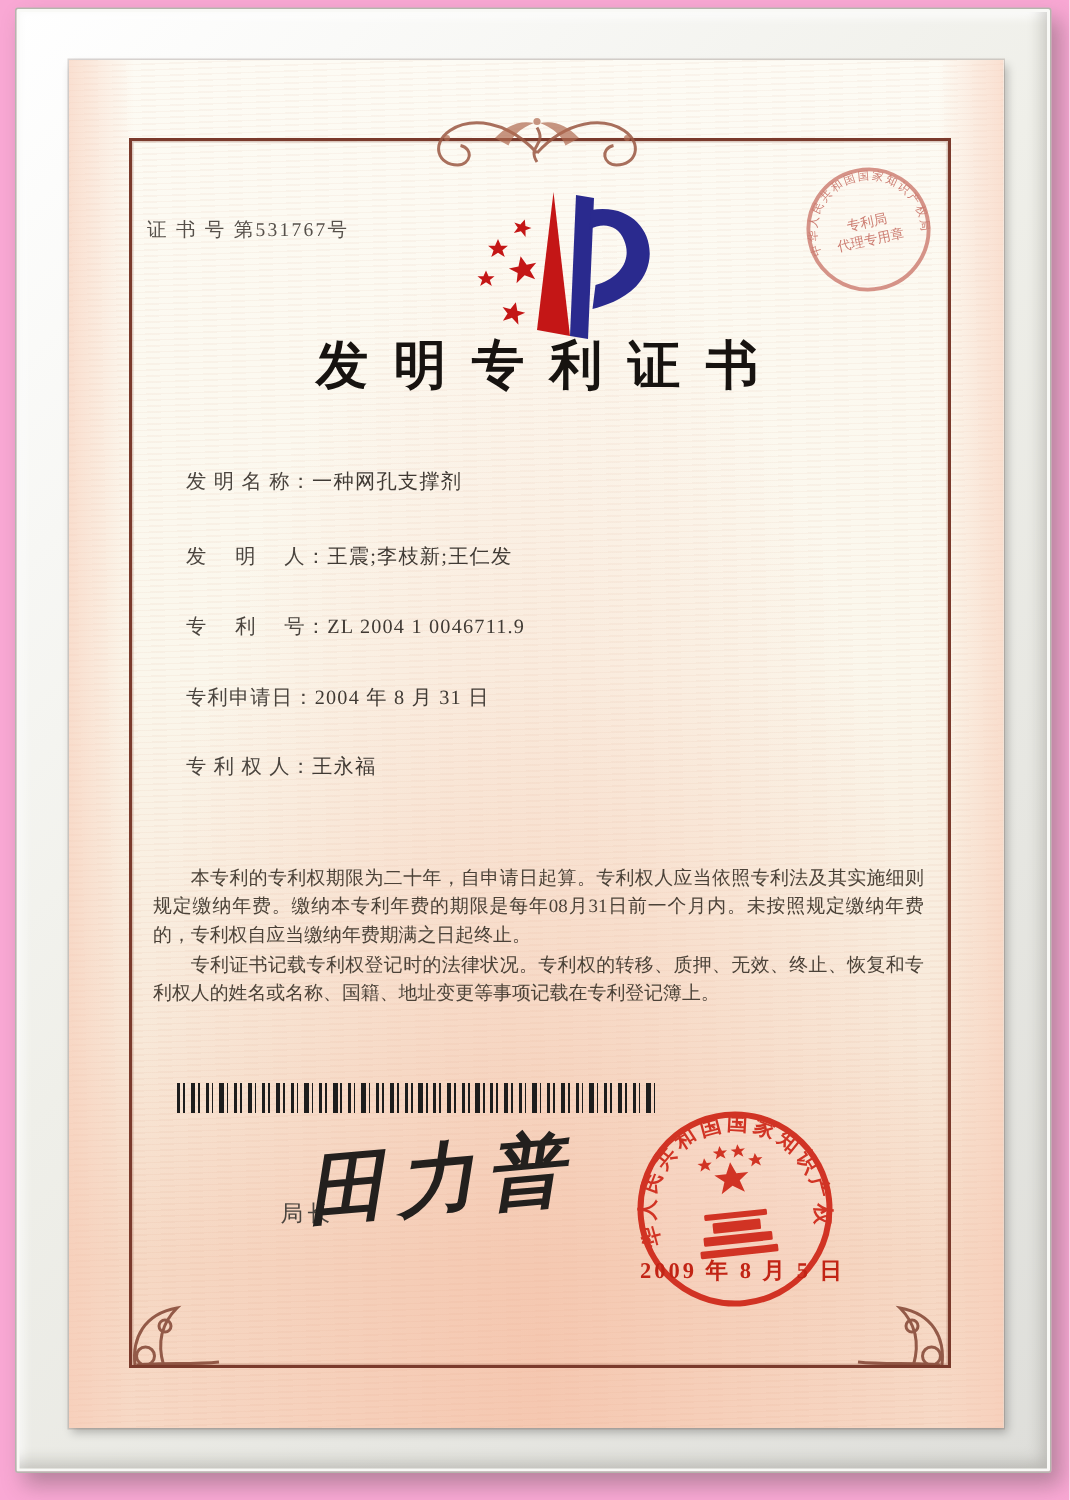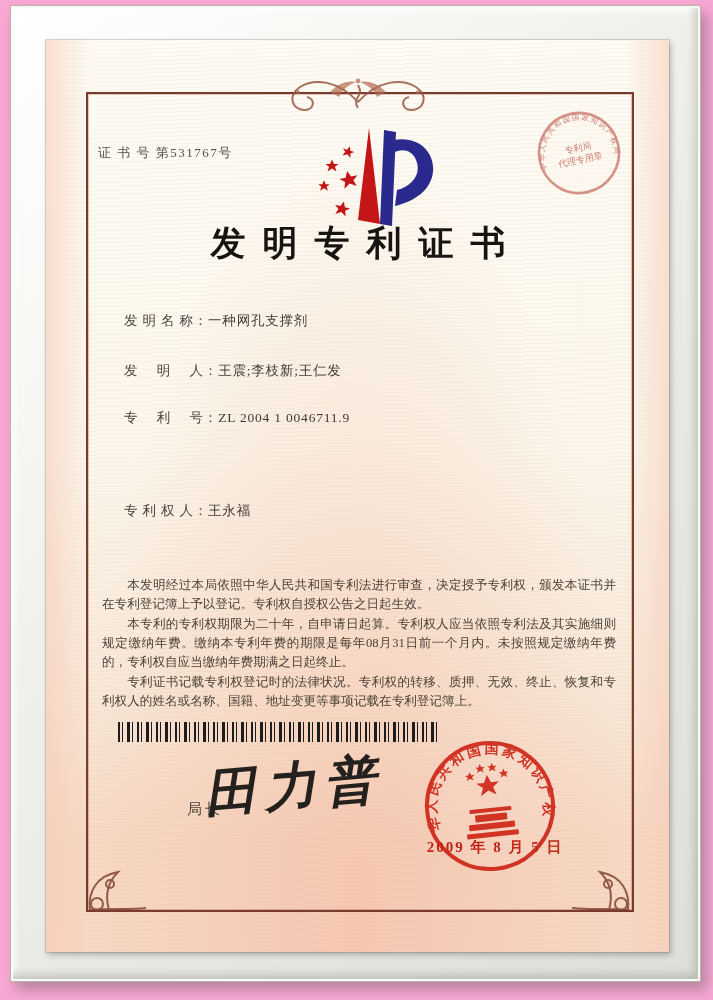--- a/index.html
+++ b/index.html
@@ -103,24 +103,24 @@
       </text>
       <text x="0" y="-2" text-anchor="middle" font-size="9" fill="#c4685c">专利局</text>
       <text x="0" y="10" text-anchor="middle" font-size="9" fill="#c4685c">代理专用章</text>
     </svg>
 
     <div class="abs title">发明专利证书</div>
 
     <div class="abs field f0"><span>发 明 名 称：</span><b>一种网孔支撑剂</b></div>
     <div class="abs field f1"><span>发　 明　 人：</span><b>王震;李枝新;王仁发</b></div>
     <div class="abs field f2"><span>专　 利　 号：</span><b>ZL 2004 1 0046711.9</b></div>
+    <div class="abs field f3"><span>专利申请日：</span><b>2004 年 8 月 31 日</b></div>
     <div class="abs field f4"><span>专 利 权 人：</span><b>王永福</b></div>
 
     <div class="abs paras">
-      <p>本发明经过本局依照中华人民共和国专利法进行审查，决定授予专利权，颁发本证书并在专利登记簿上予以登记。专利权自授权公告之日起生效。</p>
       <p>本专利的专利权期限为二十年，自申请日起算。专利权人应当依照专利法及其实施细则规定缴纳年费。缴纳本专利年费的期限是每年08月31日前一个月内。未按照规定缴纳年费的，专利权自应当缴纳年费期满之日起终止。</p>
       <p>专利证书记载专利权登记时的法律状况。专利权的转移、质押、无效、终止、恢复和专利权人的姓名或名称、国籍、地址变更等事项记载在专利登记簿上。</p>
     </div>
 
     <div class="abs barcode"></div>
 
     <div class="abs director">局长</div>
     <div class="abs signature">田力普</div>
 
     <svg class="abs seal-box" viewBox="-70 -70 140 140">

